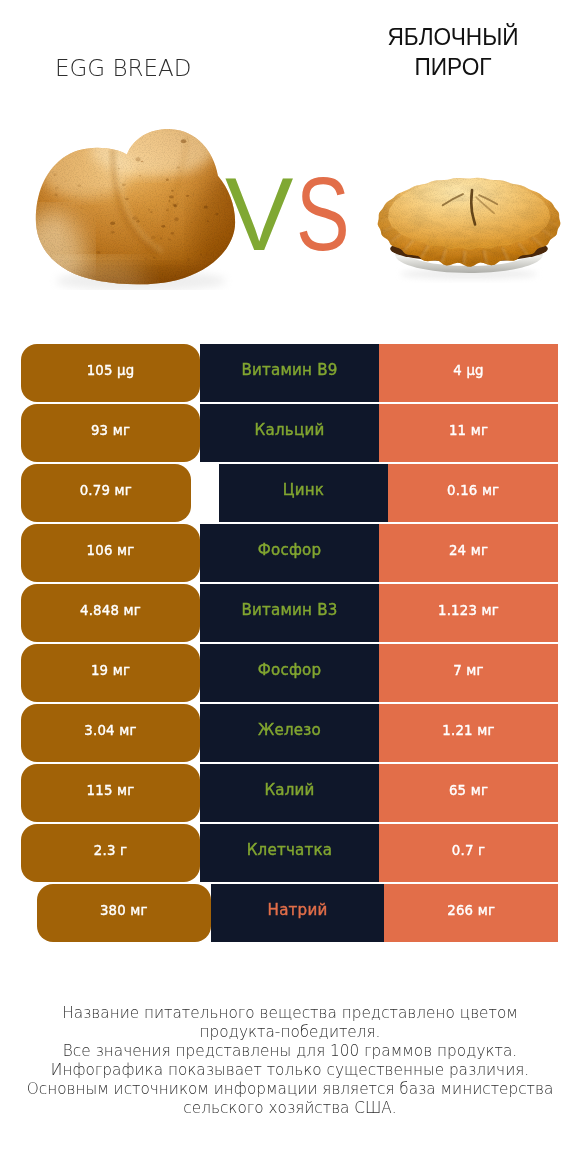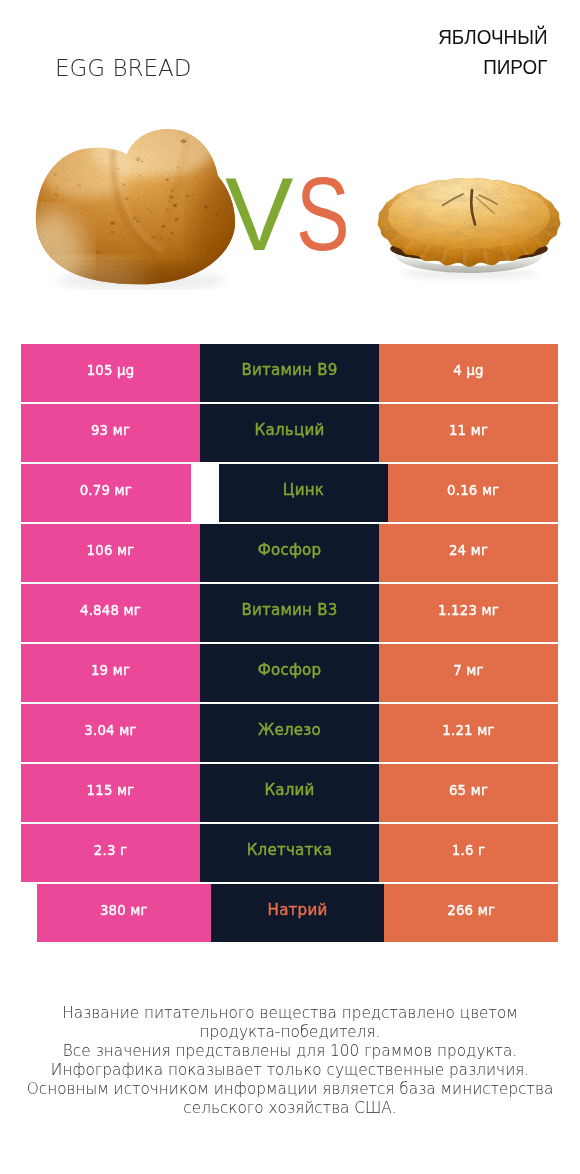--- a/index.html
+++ b/index.html
@@ -1,43 +1,43 @@
 <!DOCTYPE html>
 <html><head>
 <meta charset="utf-8">
 <style>
   html,body{margin:0;padding:0;background:#fff;}
   body{width:580px;height:1174px;font-family:"Liberation Sans",sans-serif;-webkit-font-smoothing:antialiased;overflow:hidden;}
   .page{position:relative;width:580px;height:1174px;background:#fff;}
 
   .title-left{position:absolute;left:55px;top:56px;font-size:23px;line-height:24px;letter-spacing:0px;
     color:#2e2e2e;font-family:"DejaVu Sans",sans-serif;font-weight:100;white-space:nowrap;}
-  .title-right{position:absolute;left:353px;top:22px;width:200px;text-align:right;
-    font-size:20px;line-height:30px;letter-spacing:0px;color:#111;font-weight:400;}
+  .title-right{position:absolute;left:353px;top:22px;width:200px;text-align:center;
+    font-size:24px;line-height:30px;letter-spacing:0px;color:#111;font-weight:400;}
   .title-right>div{transform:scaleX(0.945);}
 
   .bread-wrap{position:absolute;left:28px;top:118px;width:219px;height:172px;}
   .bread{width:219px;height:172px;display:block;}
   .pie-wrap{position:absolute;left:373px;top:171px;width:192px;height:113px;}
   .pie{width:192px;height:113px;display:block;}
 
   .vs{position:absolute;left:225px;top:163px;font-size:103px;line-height:103px;font-weight:400;letter-spacing:0px;display:flex;align-items:flex-start;}
   .vs .v{display:inline-block;transform:scaleX(0.995);transform-origin:left top;}
   .vs .s{display:inline-block;transform:scaleX(0.78);transform-origin:left top;margin-left:2px;}
   .vs .v{color:#80a833;}
   .vs .s{color:#e26e49;}
 
   .tbl{position:absolute;left:21px;top:344px;width:537px;}
   .row{display:flex;height:58px;margin-bottom:2px;}
   .row:last-child{margin-bottom:0;padding-left:16px;}
   .cell{width:179px;display:flex;align-items:center;justify-content:center;
         font-weight:bold;line-height:1;padding-bottom:5px;box-sizing:border-box;}
   .c-l,.c-r{font-family:"DejaVu Sans",sans-serif;font-size:13.3px;font-weight:400;letter-spacing:0.2px;-webkit-text-stroke:0.4px #fff;}
   .c-m{font-family:"DejaVu Sans",sans-serif;font-size:15.1px;font-weight:400;letter-spacing:0.2px;}
-  .c-l{background:#ec4899;color:#fff;}
+  .c-l{background:#a16207;color:#fff;border-radius:16px;}
   .c-m{background:#0f172a;}
   .c-r{background:#e26e49;color:#fff;}
 
   .foot{position:absolute;left:0;top:1004px;width:580px;text-align:center;
         font-size:15.3px;line-height:19.1px;color:#2f2f2f;
         font-family:"DejaVu Sans",sans-serif;font-weight:100;}
 </style>
 </head>
 <body>
 
@@ -320,21 +320,21 @@
         <div class="cell c-r">1.21 мг</div>
       </div>
       <div class="row">
         <div class="cell c-l">115 мг</div>
         <div class="cell c-m" style="color: rgb(130, 166, 48); -webkit-text-stroke: 0.4px rgb(130, 166, 48);">Калий</div>
         <div class="cell c-r">65 мг</div>
       </div>
       <div class="row">
         <div class="cell c-l">2.3 г</div>
         <div class="cell c-m" style="color: rgb(130, 166, 48); -webkit-text-stroke: 0.4px rgb(130, 166, 48);">Клетчатка</div>
-        <div class="cell c-r">1.6 г</div>
+        <div class="cell c-r">0.7 г</div>
       </div>
       <div class="row">
         <div class="cell c-l">380 мг</div>
         <div class="cell c-m" style="color: rgb(226, 110, 73); -webkit-text-stroke: 0.4px rgb(226, 110, 73);">Натрий</div>
         <div class="cell c-r">266 мг</div>
       </div>
     </div>
 
   <div class="foot">
       <div>Название питательного вещества представлено цветом</div>

